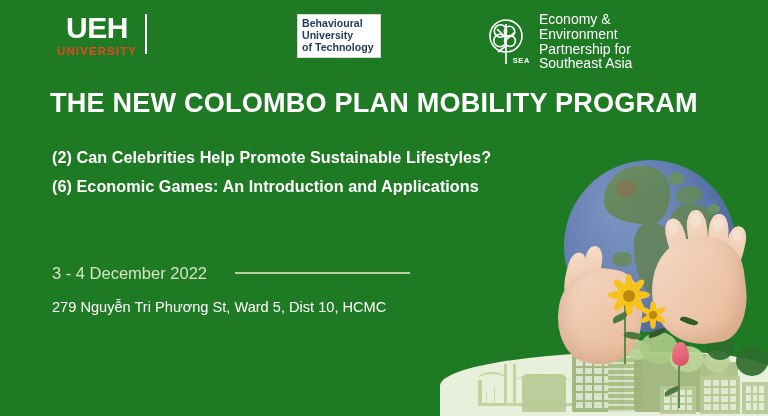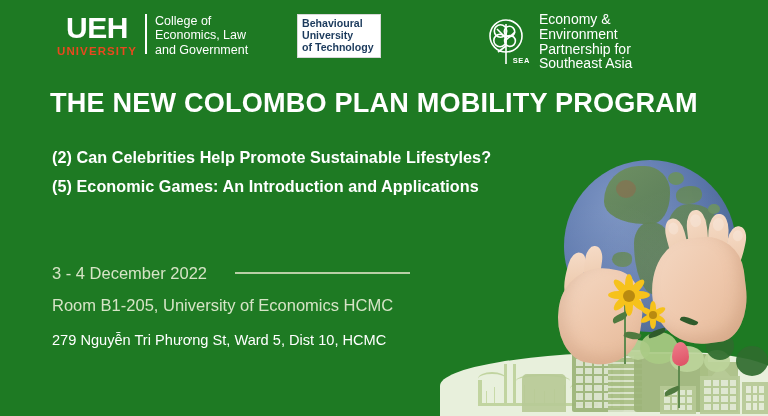--- a/index.html
+++ b/index.html
@@ -631,23 +631,20 @@
   </div>
 
   <div class="logos">
 
     <div class="ueh-logo">
       <div class="ueh-left">
         <div class="ueh-mark">UEH</div>
         <div class="ueh-sub">UNIVERSITY</div>
       </div>
       <div class="ueh-div"></div>
-      <div class="ueh-text">College of
-Economics, Law
-and Government</div>
     </div>
 
     <div class="qut-logo">
       <div class="qut-text">Behavioural
 University
 of Technology</div>
     </div>
 
     <div class="sea-logo">
       <div class="sea-mark">
@@ -668,25 +665,24 @@
       </div>
       <div class="sea-text">Economy &amp; Environment
 Partnership for Southeast Asia</div>
     </div>
   </div>
 
   <div class="headline">The New Colombo Plan Mobility Program</div>
 
   <div class="sessions">
     <div class="session">(2) Can Celebrities Help Promote Sustainable Lifestyles?</div>
-    <div class="session">(5) Economic Games: An Introduction and Applications</div>
+    <div class="session">(6) Economic Games: An Introduction and Applications</div>
   </div>
 
   <div class="details">
     <div class="date-row">
       <div class="date-text">3 - 4 December 2022</div>
       <div class="date-rule"></div>
     </div>
-    <div class="venue">Room B1-205, University of Economics HCMC</div>
     <div class="address">279 Nguyễn Tri Phương St, Ward 5, Dist 10, HCMC</div>
   </div>
 
 </div>
 
 </body></html>

